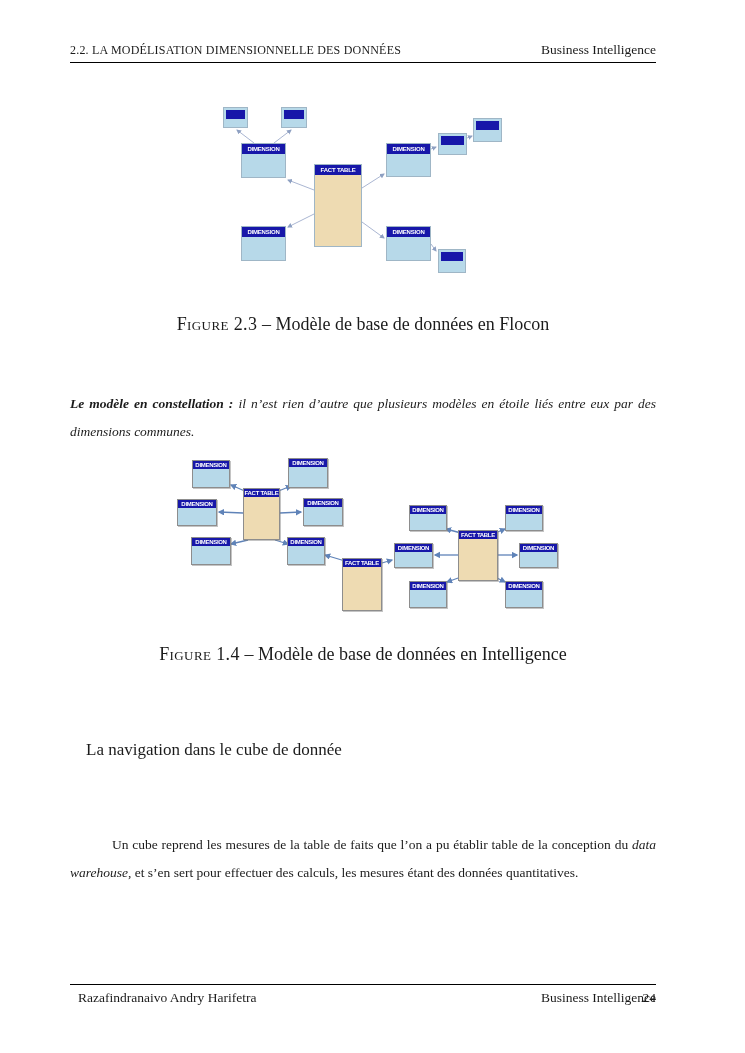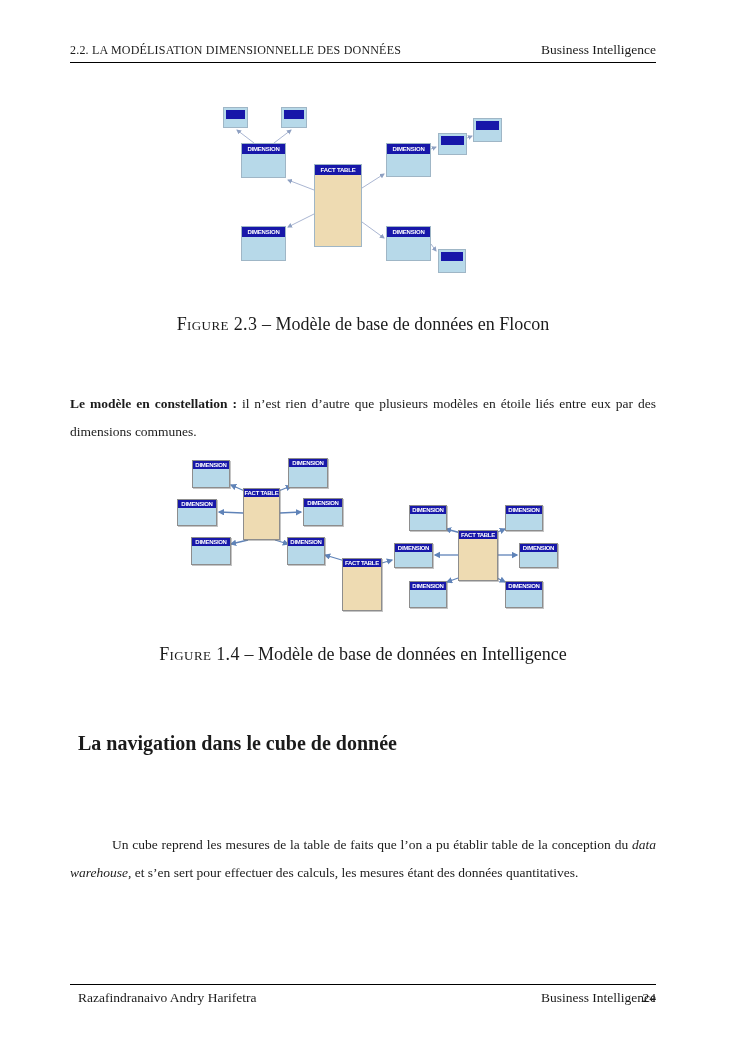--- a/index.html
+++ b/index.html
@@ -39,23 +39,23 @@
   #fig24 .fhead{font-size:6px;line-height:8px;height:8px;letter-spacing:-.3px;}
   .subbar{position:absolute;left:2px;right:2px;top:2px;height:9px;background:var(--navy);}
   
   .caption{position:absolute;left:70px;width:586px;text-align:center;font-size:18px;}
   .cap23{top:314px;}
   .cap24{top:644px;}
   .figlabel{font-variant:small-caps;letter-spacing:.4px;}
   
   .para{position:absolute;left:70px;width:586px;margin:0;font-size:13.5px;
     line-height:28px;text-align:justify;}
-  .constellation{top:390px;}
-  .section-heading{position:absolute;left:70px;width:586px;top:724px;margin:8px;
-    font-size:20px;font-weight:bold;}
+  .constellation{top:390px;font-style:italic;}
+  .section-heading{position:absolute;left:70px;width:586px;top:724px;margin:16px;
+    font-size:17px;font-weight:normal;}
   .definition{top:764px;}
   .cube{top:831px;text-indent:42px;}
 </style>
 </head>
 <body>
 
 <div class="page">
 
   <div class="header">
     <span class="header-left">2.2. LA MODÉLISATION DIMENSIONNELLE DES DONNÉES</span>

